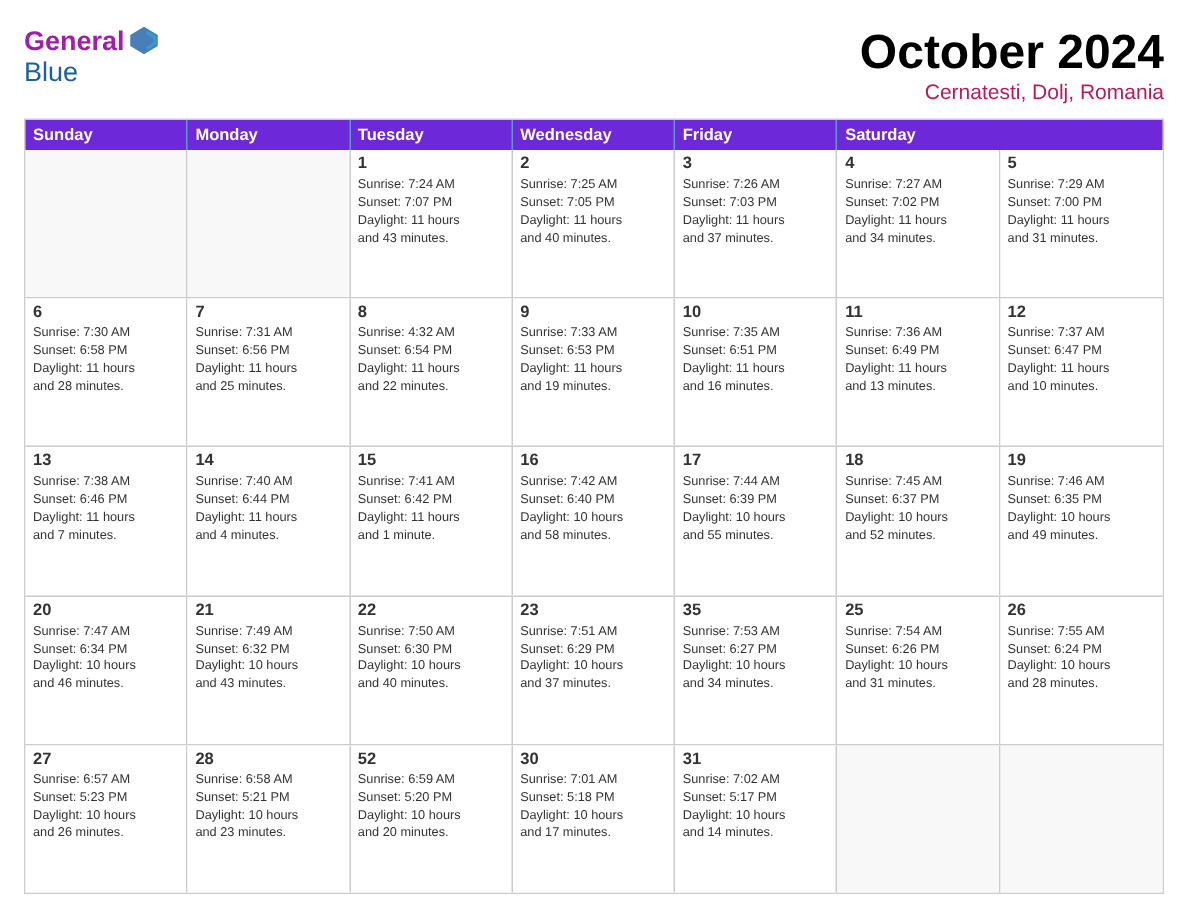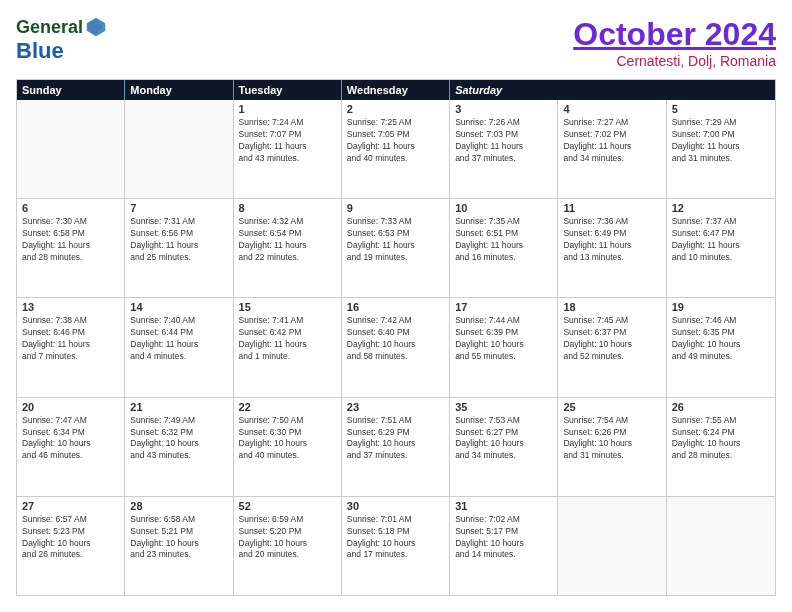--- a/index.html
+++ b/index.html
@@ -28,65 +28,64 @@
       flex-direction: column;
       align-items: flex-start;
     }
     .logo-text {
       display: flex;
       align-items: center;
     }
     .logo-general {
       font-size: 18px;
       font-weight: bold;
-      color: #14532d;
+      color: #a21caf;
     }
     .logo-blue {
-      font-size: 22px;
-      font-weight: bold;
+      font-size: 18px;
+      font-weight: normal;
       color: #1a5fa8;
     }
     .logo-icon {
       width: 22px;
       height: 22px;
       margin-left: 2px;
     }
     .title-block {
       text-align: right;
     }
     .month-title {
       font-size: 32px;
       font-weight: bold;
-      color: #6d28d9;
-      text-decoration: underline;
+      color: #000000;
     }
     .subtitle {
       font-size: 14px;
       color: #be185d;
     }
     .calendar {
       flex: 1;
       display: flex;
       flex-direction: column;
       border: 1px solid #ccc;
     }
     .cal-header {
       display: grid;
       grid-template-columns: repeat(7, 1fr);
-      background: #0f172a;
+      background: #6d28d9;
     }
     .cal-header-cell {
       color: #fff;
       font-size: 11px;
       font-weight: bold;
       padding: 4px 5px;
       border-right: 1px solid #5a9acf;
       text-align: left;
     }
-    .cal-header-cell:last-child { border-right: none; font-style: italic; }
+    .cal-header-cell:last-child { border-right: none; }
     .cal-body {
       flex: 1;
       display: flex;
       flex-direction: column;
     }
     .cal-row {
       display: grid;
       grid-template-columns: repeat(7, 1fr);
       flex: 1;
       border-top: 1px solid #ccc;
@@ -135,20 +134,21 @@
       <div class="subtitle">Cernatesti, Dolj, Romania</div>
     </div>
   </div>
 
   <div class="calendar">
     <div class="cal-header">
     <div class="cal-header-cell">Sunday</div>
         <div class="cal-header-cell">Monday</div>
         <div class="cal-header-cell">Tuesday</div>
         <div class="cal-header-cell">Wednesday</div>
+        <div class="cal-header-cell">Friday</div>
         <div class="cal-header-cell">Saturday</div>
       </div>
     <div class="cal-body">
     <div class="cal-row">
           <div class="cal-cell empty"></div>
           <div class="cal-cell empty"></div>
           <div class="cal-cell">
             <span class="day-num">1</span>
             <span class="cell-line">Sunrise: 7:24 AM</span>
             <span class="cell-line">Sunset: 7:07 PM</span>

